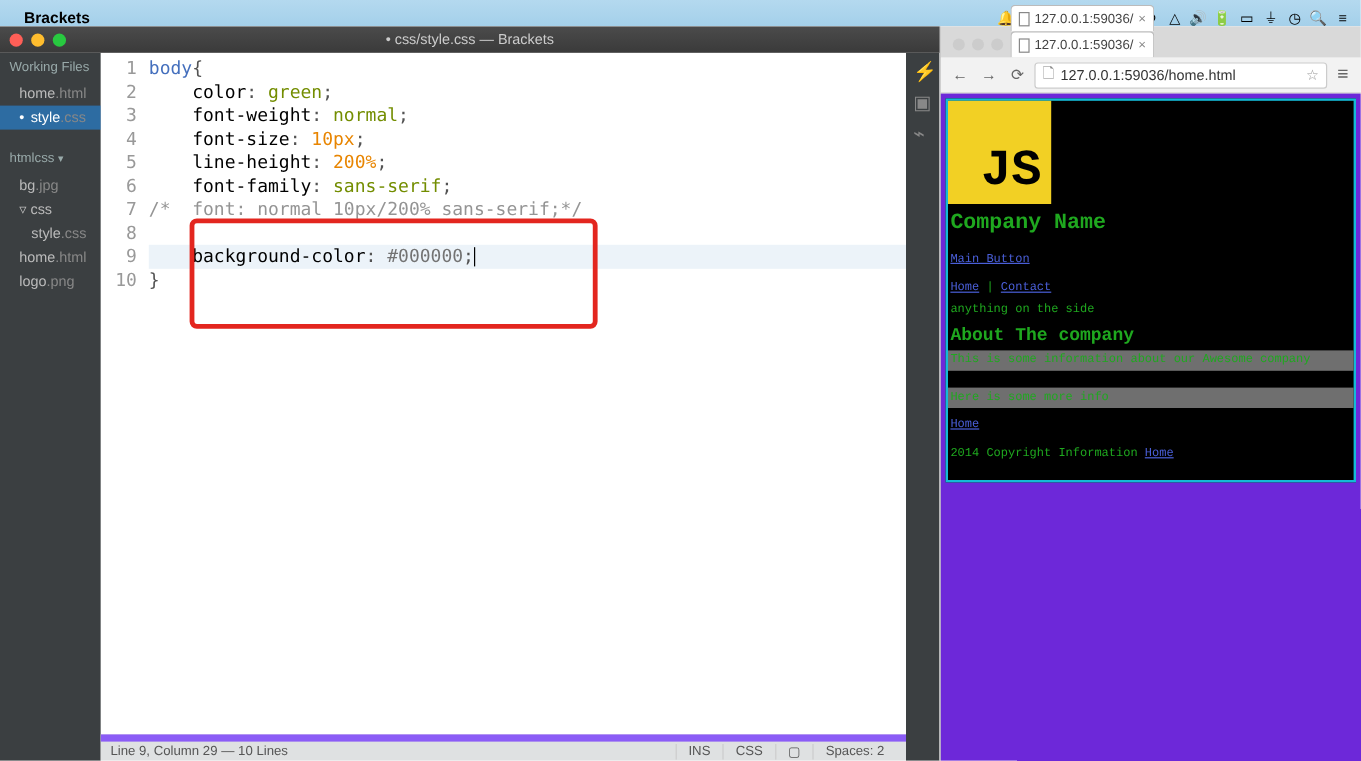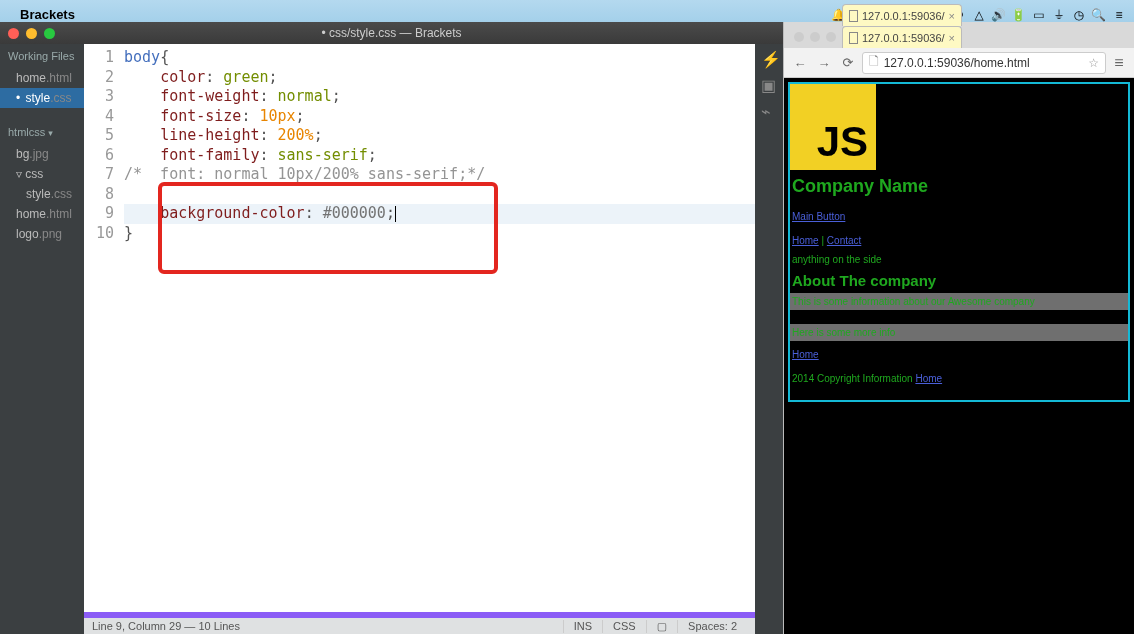--- a/index.html
+++ b/index.html
@@ -37,52 +37,52 @@
     
     .editor { flex: 1; display: flex; flex-direction: column; background: #fff; min-width: 0; }
     .code-area { flex: 1; display: flex; font-family: "SFMono-Regular", Menlo, Consolas, monospace; font-size: 15px; line-height: 19.5px; padding-top: 4px; position: relative; }
     .gutter { width: 40px; text-align: right; color: #999; padding-right: 10px; }
     .gutter div { height: 19.5px; }
     .code { flex: 1; position: relative; }
     .line { height: 19.5px; white-space: pre; }
     .line.hl { background: #ecf3f9; }
     .cursor-line::after { content:''; display:inline-block; width:1px; height:16px; background:#000; vertical-align:text-bottom; }
     .sel { color: #446fbd; }
-    .prop { color: #7f1d1d; }
+    .prop { color: #000000; }
     .kw { color: #738d00; }
     .num { color: #e88501; }
     .str { color: #737373; }
     .com { color: #949494; }
     .pun { color: #535353; }
     .highlight-box { position: absolute; border: 4px solid #e3261f; border-radius: 6px; pointer-events: none; }
     
     .statusbar { height: 22px; background: #dfe1e2; border-top:6px solid #8b5cf6; display: flex; align-items: center; font-size: 11px; color: #555; padding: 0 8px; }
     .statusbar .sb-right { margin-left: auto; display: flex; }
     .statusbar .chip { padding: 0 10px; border-left: 1px solid #ccc; }
     
     .rail { width: 28px; background: #3b3f41; display: flex; flex-direction: column; align-items: center; padding-top: 6px; gap: 10px; }
     .rail-icon { width: 16px; height: 16px; color: #e8a33d; }
     .rail-icon.grey{ color:#888;}
     
     
     .chrome { flex: 1; display: flex; flex-direction: column; background: #f2f2f2; border-left:1px solid #bbb; }
     .chrome-tabs { height: 26px; background: #d9d9d9; display: flex; align-items: flex-end; padding-left: 6px; }
     .chrome-traffic { display:flex; gap:6px; align-items:center; padding: 0 6px 6px 4px;}
     .chrome-traffic .tl{width:10px;height:10px; background:#ccc;}
-    .tab { height: 22px; background: #fef9c3; border: 1px solid #bbb; border-bottom: none; border-radius: 4px 4px 0 0; display: flex; align-items: center; padding: 0 6px; font-size: 11px; color: #444; margin-right: 20px; max-width: 120px; overflow:hidden;}
+    .tab { height: 22px; background: #ffffff; border: 1px solid #bbb; border-bottom: none; border-radius: 4px 4px 0 0; display: flex; align-items: center; padding: 0 6px; font-size: 11px; color: #444; margin-right: 20px; max-width: 120px; overflow:hidden;}
     .tab .favicon{width:12px;height:12px; border:1px solid #888; margin-right:4px;}
     .tab .x { margin-left: 4px; color:#888;}
     .chrome-toolbar { height: 30px; background: #f2f2f2; border-bottom: 1px solid #ccc; display: flex; align-items: center; padding: 0 6px; gap: 4px; }
     .nav-btn { width: 20px; height: 20px; display:flex;align-items:center;justify-content:center; color:#666; font-size:13px;}
     .omnibox { flex: 1; height: 22px; background: #fff; border: 1px solid #ccc; border-radius: 3px; display: flex; align-items: center; padding: 0 6px; font-size: 12px; color: #333; }
     .omnibox .page-icon{margin-right:5px;color:#888;}
     .star{margin-left:auto;color:#999;}
     .menu-btn{width:18px;color:#666;text-align:center;}
     
-    .page { flex: 1; background: #000000; padding: 4px; overflow:hidden; }
+    .page { flex: 1; background: #6d28d9; padding: 4px; overflow:hidden;font-family:Liberation Mono, monospace; }
     .page-inner{ border:2px solid #14b9d6; height: 320px; background:#000; }
     .logo { width: 86px; height: 86px; background: #f2d024; display:flex; align-items:flex-end; justify-content:flex-end; padding:4px 8px; font-weight:800; font-size:42px; color:#000;}
     .h1 { color: #1fa81f; font-weight: 700; font-size: 18px; padding: 6px 2px; }
     .h2 { color: #1fa81f; font-weight: 700; font-size: 15px; padding: 4px 2px; }
     .link { color: #4a5fd9; text-decoration: underline; font-size: 10px; }
     .ptxt { color: #1fa81f; font-size: 10px; }
     .row { padding: 3px 2px; }
     .greybar{ background:#6f6f6f; padding:3px 2px;}
   </style>
 </head>

